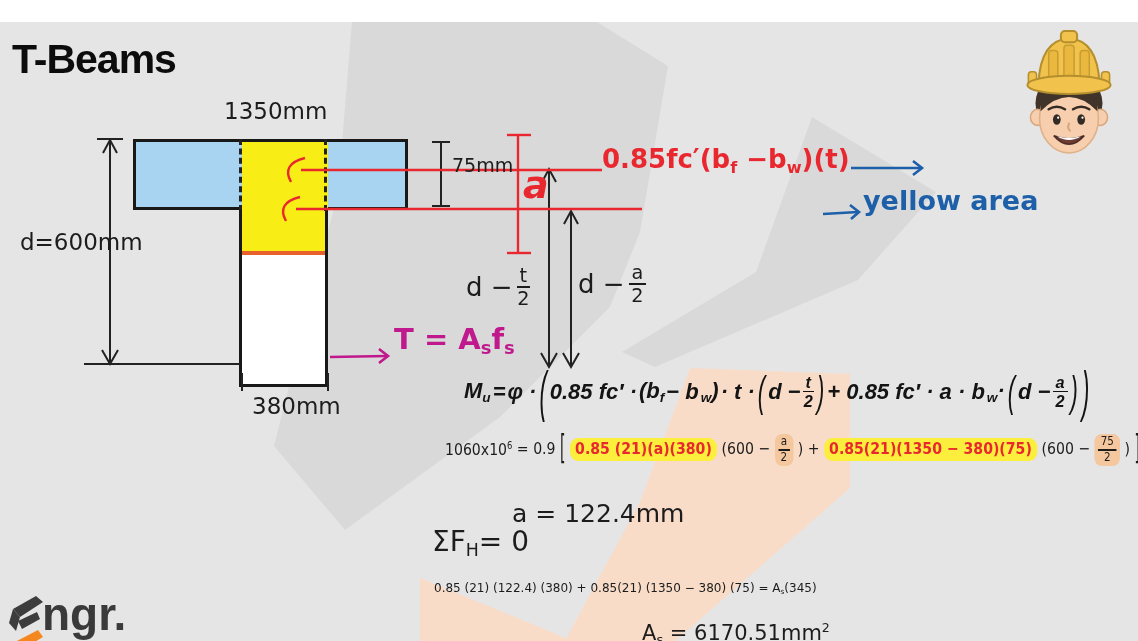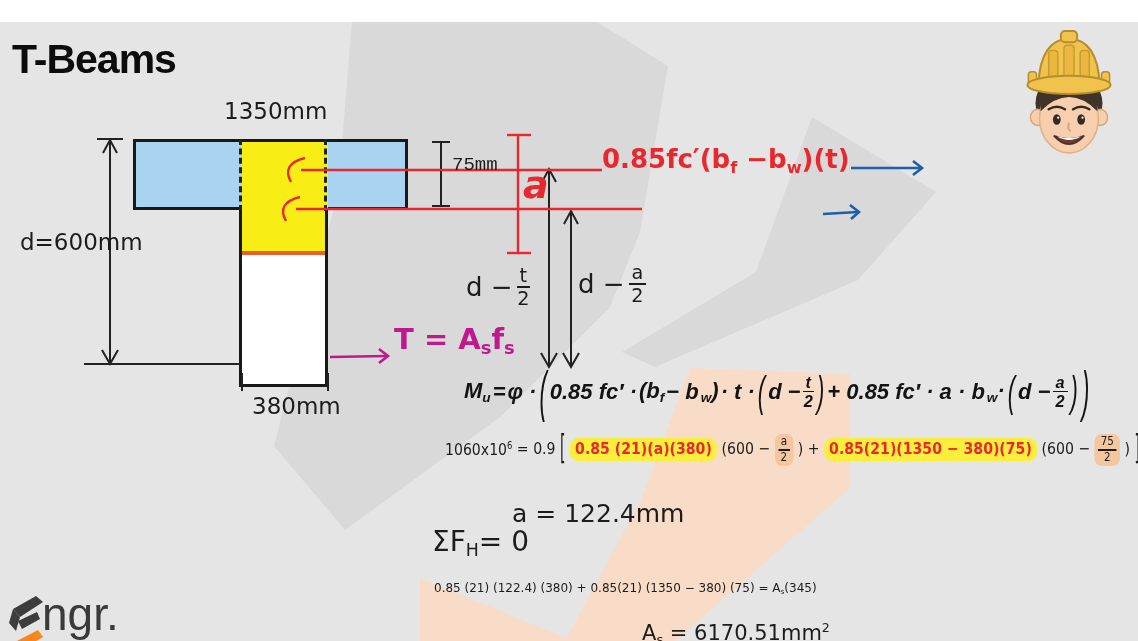--- a/index.html
+++ b/index.html
@@ -22,21 +22,21 @@
           border-top:3px solid #181818;z-index:1;}
   .webfill{left:242px;top:233px;width:86px;height:132px;background:#fff;z-index:1;}
   .webborder{left:239px;top:188px;width:89px;height:177px;border-left:3px solid #181818;
           border-right:3px solid #181818;border-bottom:3px solid #181818;z-index:2;}
   .dash{width:0;height:72px;top:117px;border-left:3px dashed #222;z-index:2;}
   .dashL{left:239px;} .dashR{left:324px;}
   .aline{left:242px;top:229px;width:86px;height:4px;background:var(--a_line_orange);z-index:2;}
 
   .hand{font-family:"DejaVu Sans",sans-serif;}
   .dim1350{left:224px;top:77px;font-size:23px;}
-  .dim75{left:452px;top:134px;font-size:19px;font-family:Liberation Mono, monospace;}
+  .dim75{left:452px;top:134px;font-size:19px;}
   .dimd{left:20px;top:208px;font-size:23px;}
   .dim380{left:252px;top:372px;font-size:23px;}
   .alab{left:523px;top:144px;font-size:38px;font-style:italic;color:var(--pen_red);font-weight:600;}
 
   .fr{display:inline-flex;flex-direction:column;align-items:center;line-height:1;
       vertical-align:middle;font-size:0.74em;}
   .fr .n{border-bottom:2px solid currentColor;padding:0 3px 1px;}
   .fr .d{padding-top:1px;}
   .row{display:inline-flex;align-items:center;gap:4px;white-space:nowrap;}
 
@@ -66,21 +66,21 @@
   .bk{display:inline-block;transform:scaleY(2.1);font-weight:400;}
   .hl{background:var(--hl_yellow);border-radius:9px;padding:3px 6px;}
   .ofr{background:var(--hl_orange);border-radius:8px;padding:2px 4px;}
   .calc2{left:512px;top:479px;font-size:25px;}
   .calc3{left:432px;top:505px;font-size:28px;}
   .calc4{left:434px;top:560px;font-size:12px;}
   .calc5{left:642px;top:599px;font-size:21px;}
 
   
   .logoglyph{left:8px;top:570px;z-index:4;}
-  .logoname{left:42px;top:568px;font-family:"Liberation Sans",sans-serif;font-weight:normal;
+  .logoname{left:42px;top:568px;font-family:"Liberation Sans",sans-serif;font-weight:bold;
             font-size:46px;color:#3a3a3a;z-index:4;}
   .logosub{left:53px;top:627px;font-family:"Liberation Sans",sans-serif;font-size:10px;
            letter-spacing:2.5px;color:#5a5a5a;z-index:4;}
   .avatar{left:1018px;top:2px;z-index:4;}
 </style>
 </head>
 <body>
 
 <div id="stage">
 
@@ -163,20 +163,21 @@
         <span class="n">a</span>
         <span class="d">2</span>
       </span>
     </span>
   </div>
 
   <div class="lbl red force1">
     <span>0.85fc′(b</span><span class="sb">f</span><span> −b</span><span class="sb">w</span><span>)(t)</span>
   </div>
 
+  <div class="lbl blue yellowarea">yellow area</div>
 
   <div class="lbl magenta tension">
     <span>T = A</span><span class="sb">s</span><span>f</span><span class="sb">s</span>
   </div>
 
   <div class="lbl mu">
     <span class="row" style="gap:2px;">
       <span><span>M</span><span class="sb">u</span></span>
       <span>=</span>
       <span>φ ·</span>

